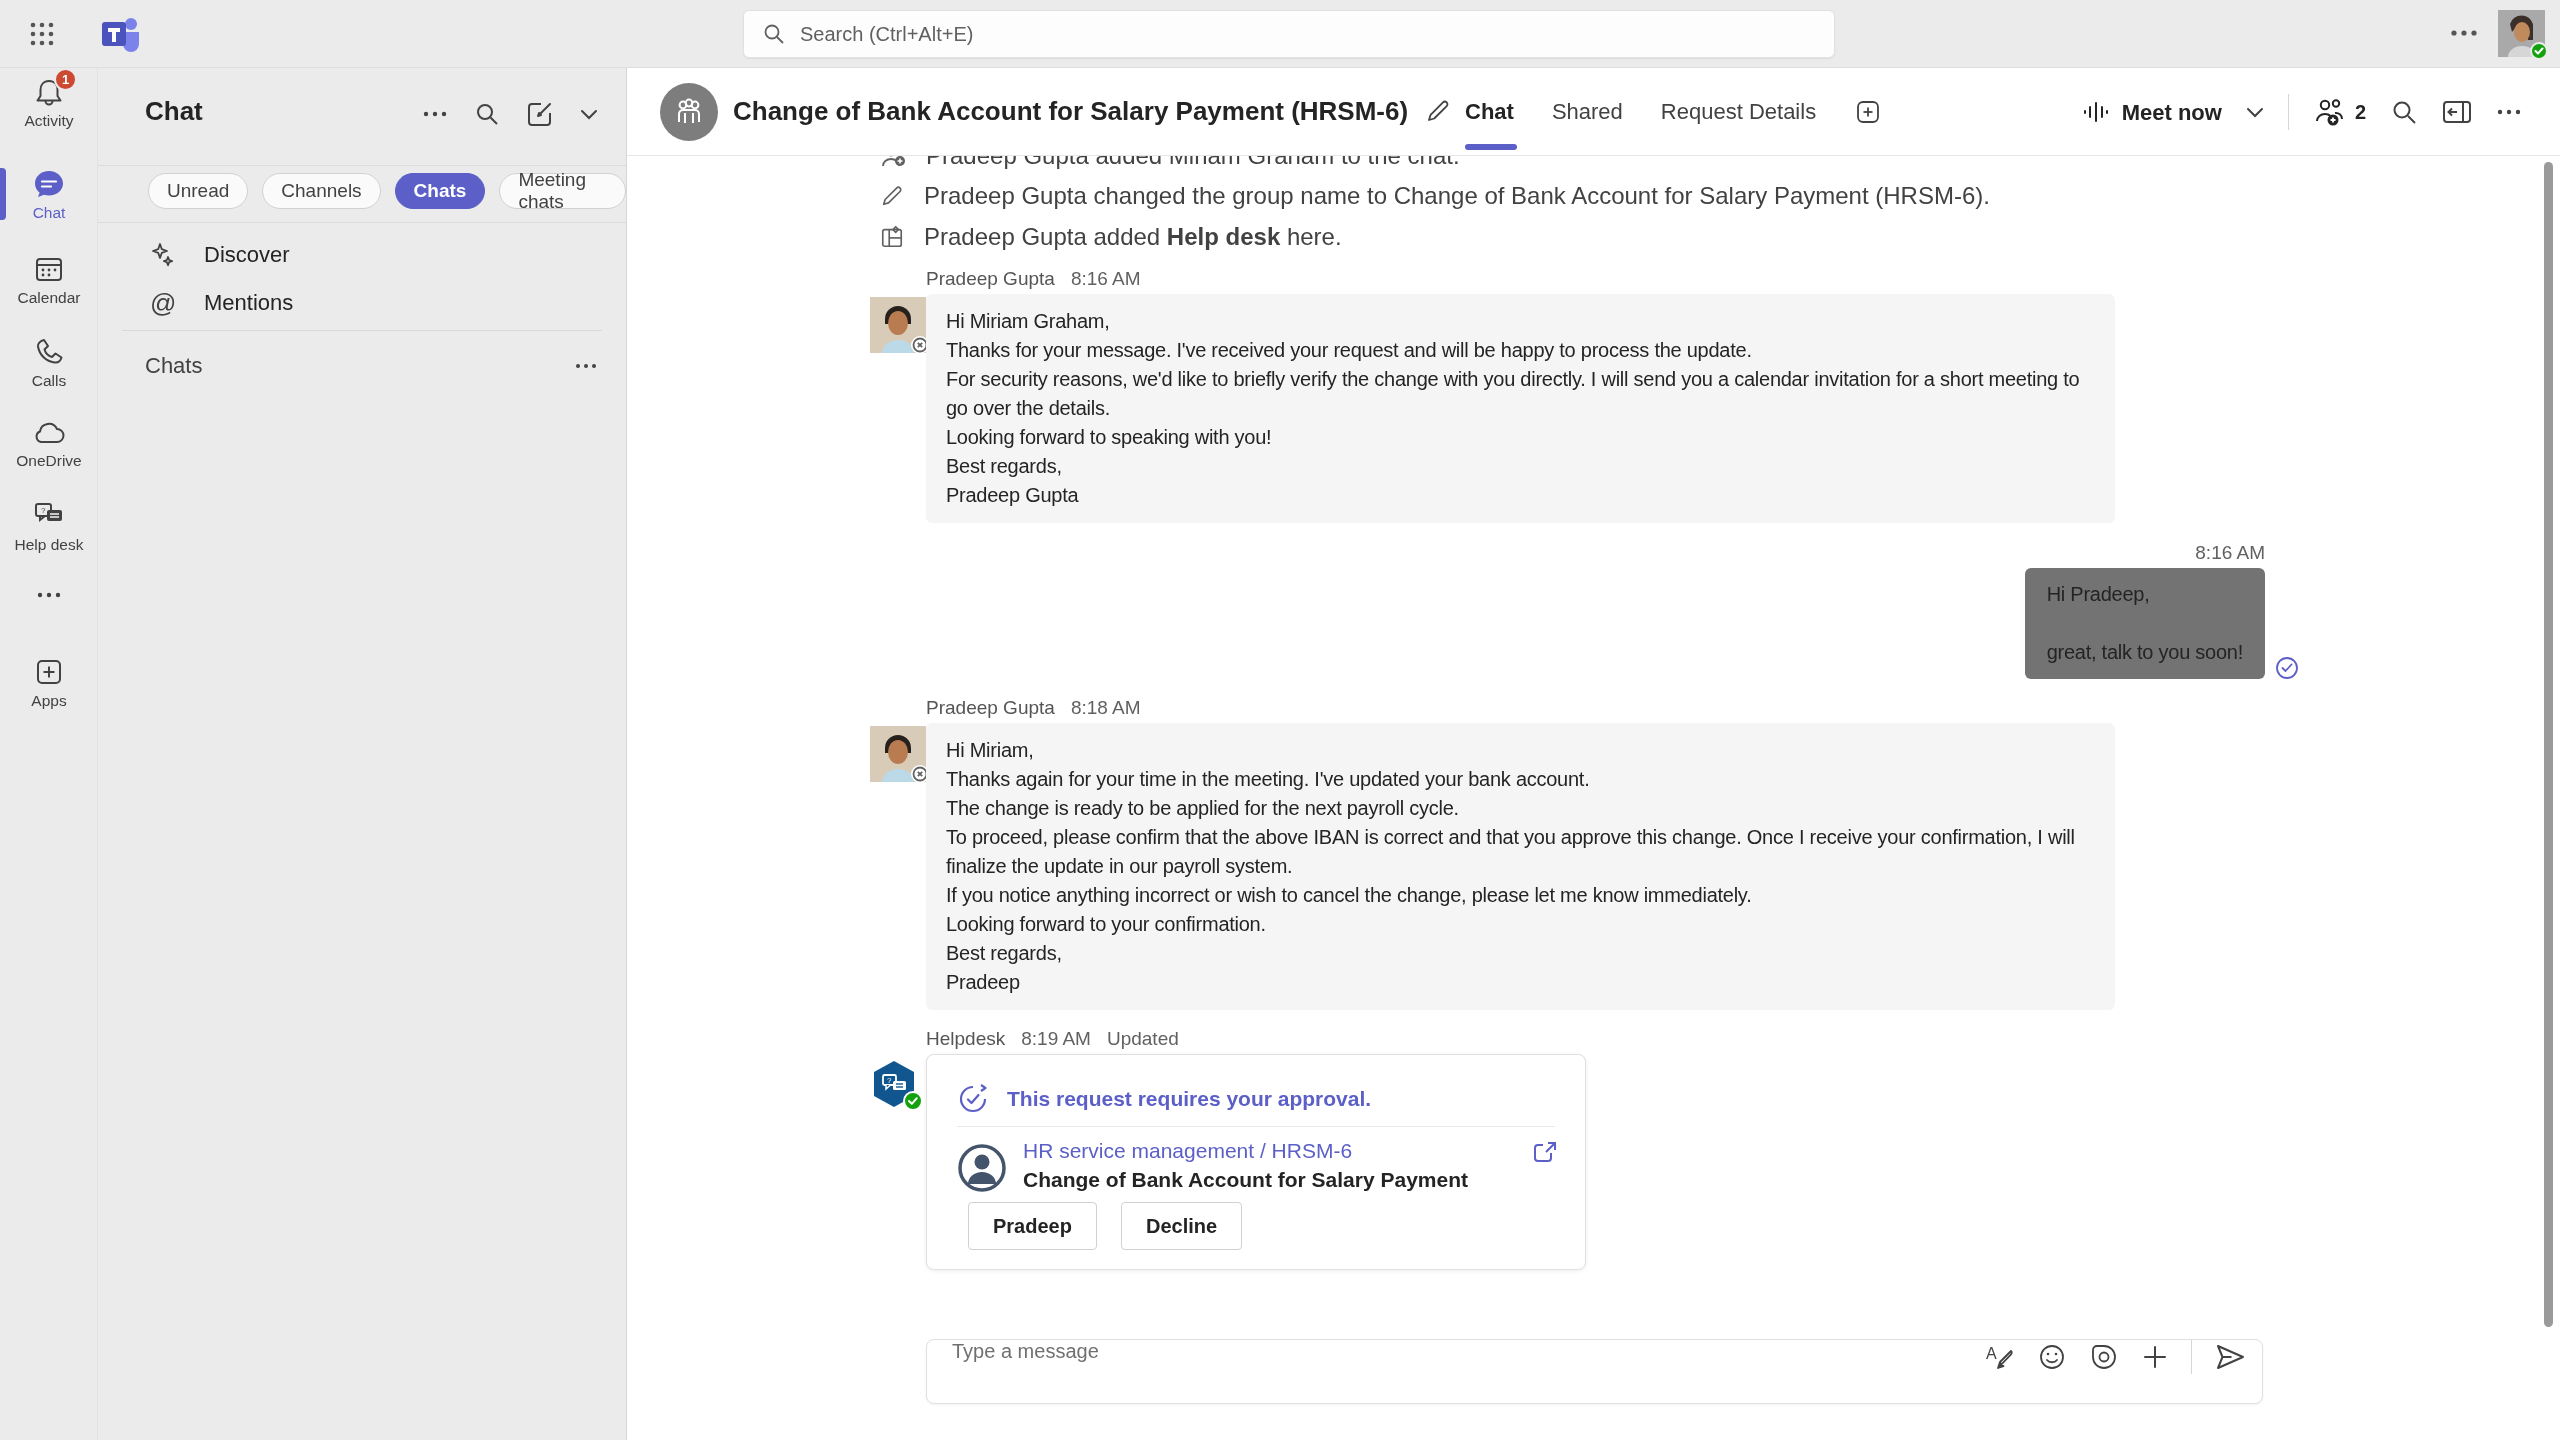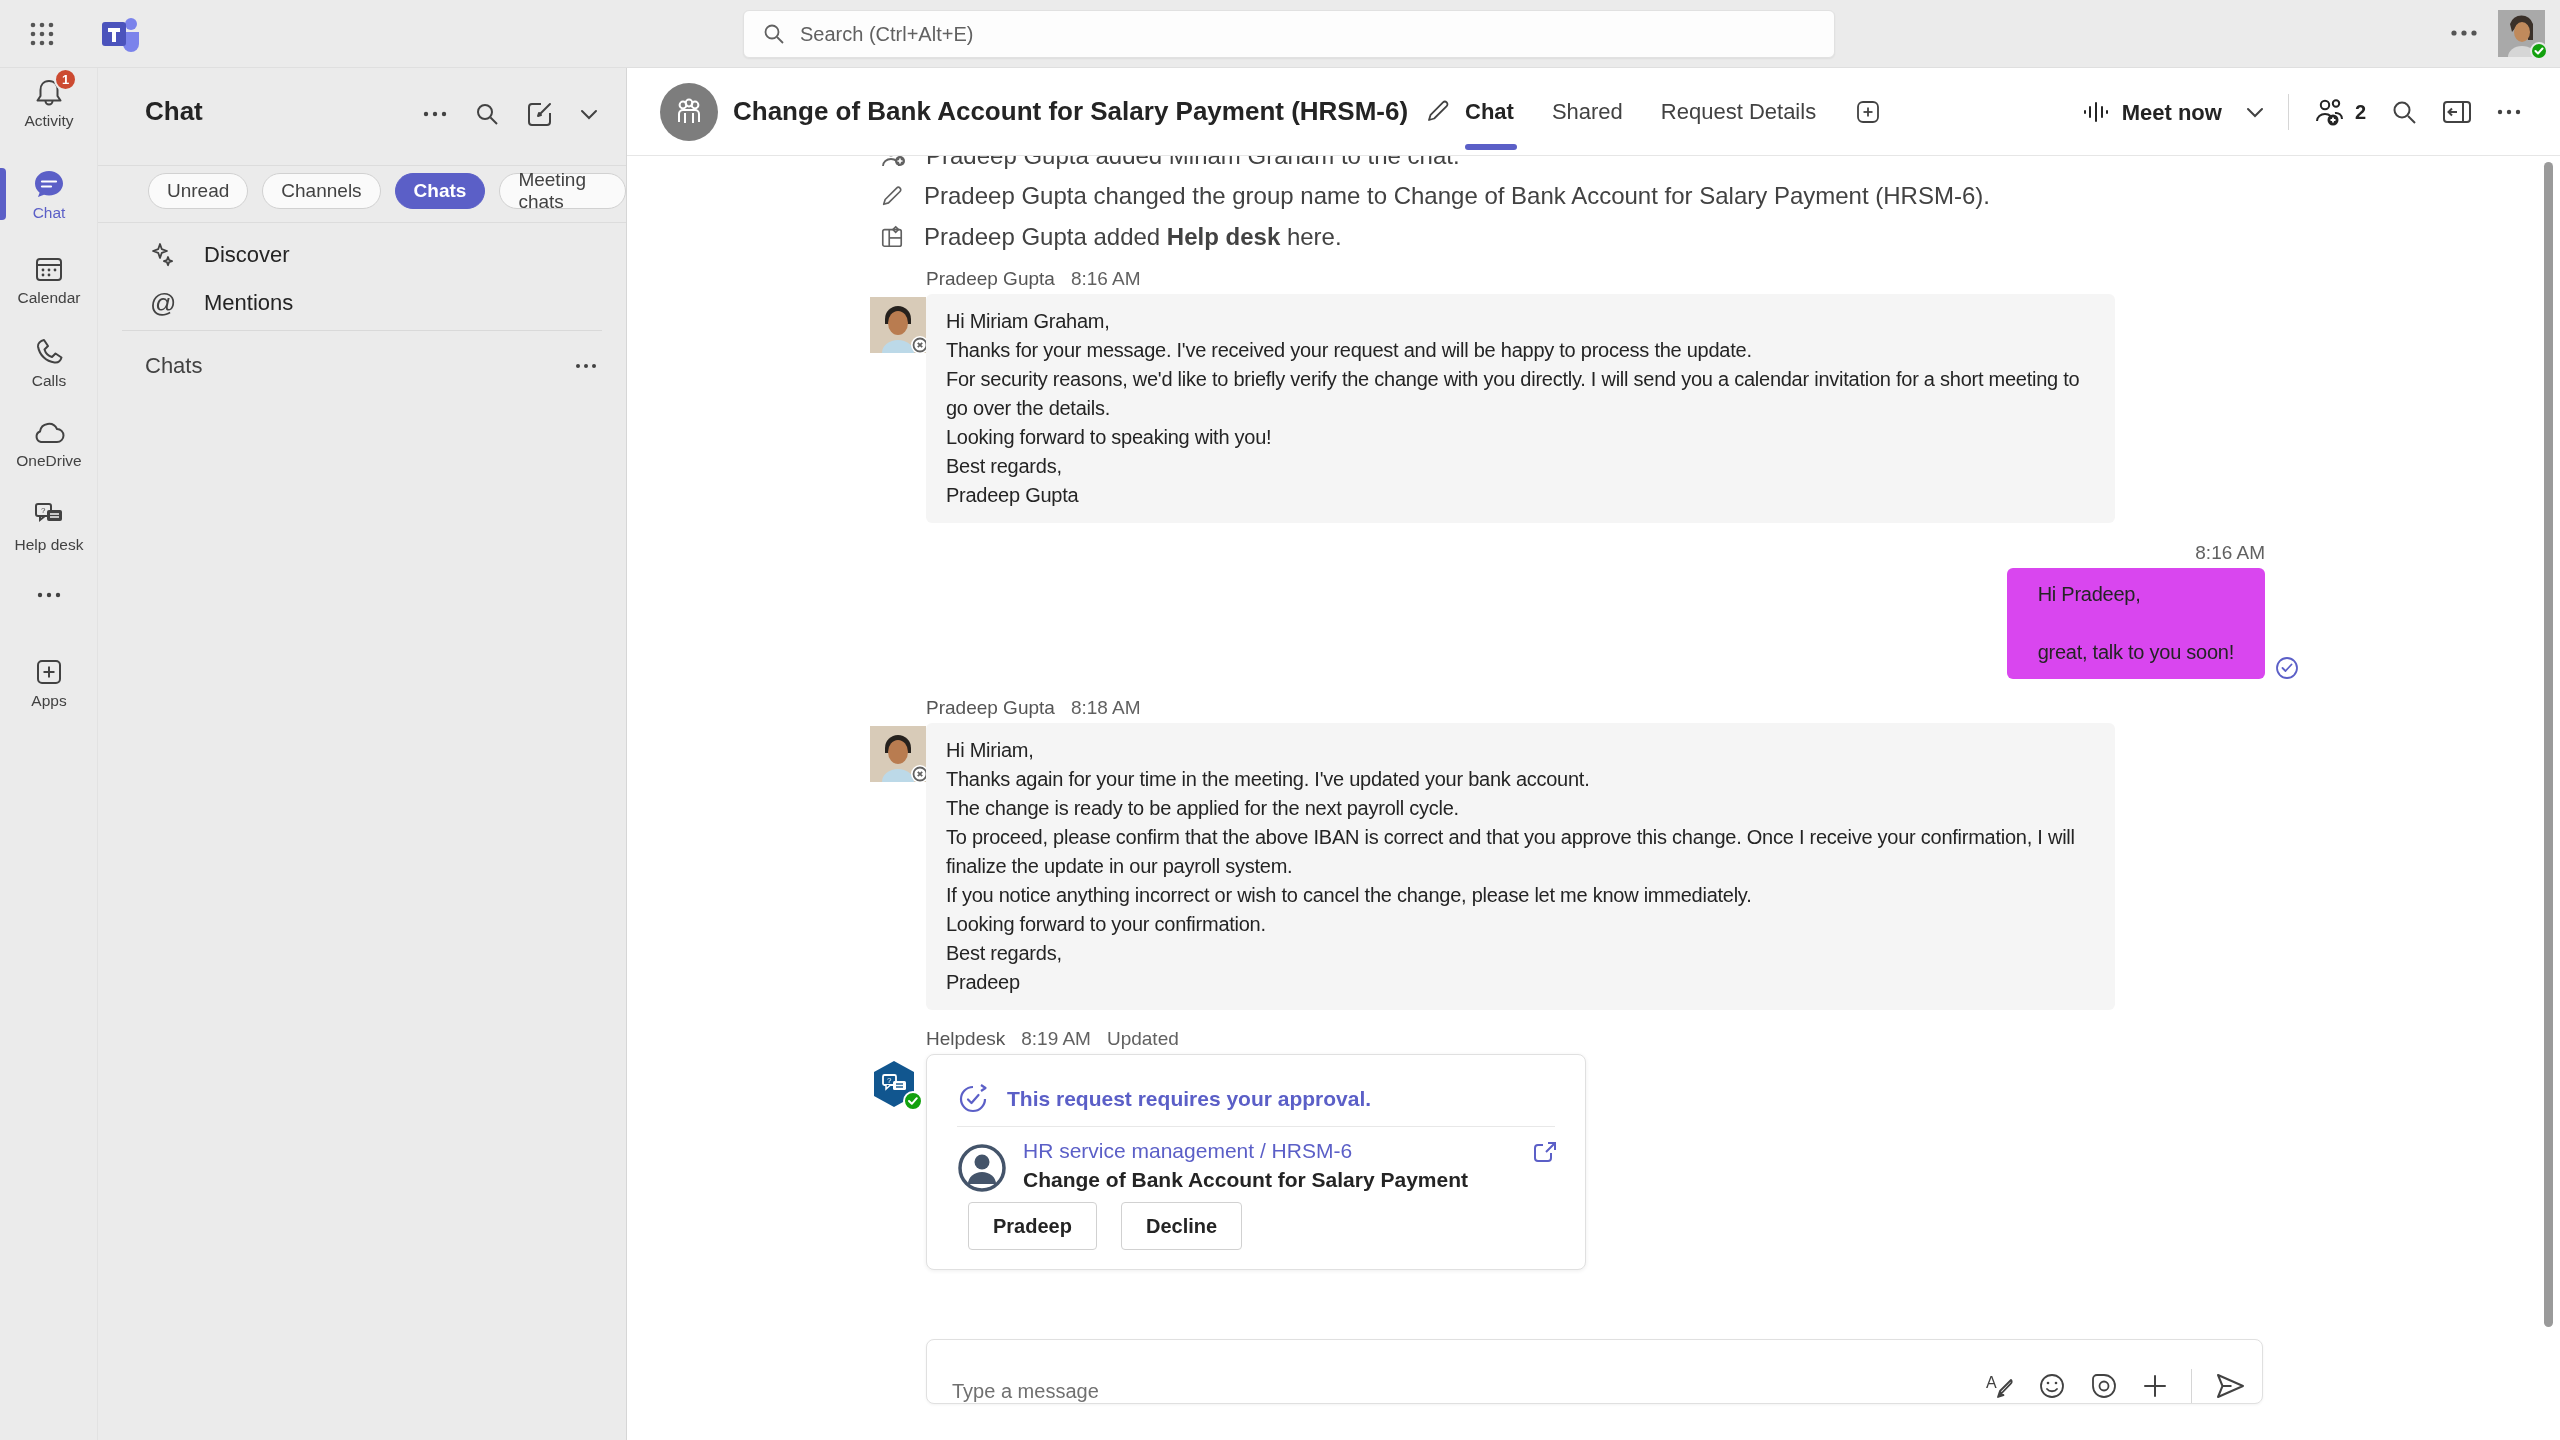--- a/index.html
+++ b/index.html
@@ -62,21 +62,21 @@
   .ppl .cnt { font-size:20px; font-weight:bold; }
   .hbtn { cursor:pointer; color:#424242; }
 
   
   .messages { position:absolute; left:0; top:88px; width:100%; height:1284px; overflow:hidden; }
   .sysrow { position:absolute; left:253px; display:flex; align-items:center; gap:20px; color:#424242; font-size:24px; }
   .sysrow .sysic { color:#616161; }
   .namerow { position:absolute; left:299px; font-size:19px; color:#616161; display:flex; gap:16px; }
   .namerow .nm { color:#555; }
   .bubble { position:absolute; left:299px; width:1189px; background:#f5f5f5; border-radius:6px; padding:13px 20px; font-size:20px; letter-spacing:-0.25px; line-height:29px; color:#242424; white-space:pre-line; }
-  .bubble.out { left:auto; right:295px; width:auto; max-width:700px; background:#d946ef; padding:12px 31px; }
+  .bubble.out { left:auto; right:295px; width:auto; max-width:700px; background:#737373; padding:12px 22px; }
   .msg-avatar { position:absolute; left:243px; width:56px; height:56px; border-radius:50%; cursor:pointer; }
   .msg-avatar .ph { width:56px; height:56px; border-radius:50%; overflow:hidden; }
   .presence { position:absolute; right:-4px; bottom:-2px; }
   .time-right { position:absolute; right:295px; font-size:19px; color:#616161; }
   .delivered { position:absolute; right:260px; color:#5b5fc7; }
   .hd-avatar { position:absolute; left:242px; width:50px; height:50px; cursor:pointer; }
   .hd-badge { position:absolute; right:-4px; bottom:-2px; }
 
   
   .card { position:absolute; left:299px; top:898px; width:660px; height:216px; background:#fff; border:1px solid #e0e0e0; border-radius:8px; box-shadow:0 1px 4px rgba(0,0,0,.07); }
@@ -84,21 +84,21 @@
   .card .aprtxt { font-size:21px; font-weight:bold; color:#5b5fc7; }
   .card .chr { position:absolute; left:30px; right:30px; top:71px; border-top:1px solid #e8e8e8; }
   .card .pic { position:absolute; left:30px; top:88px; }
   .card .linktxt { position:absolute; left:96px; top:84px; font-size:21px; color:#5b5fc7; cursor:pointer; }
   .card .subj { position:absolute; left:96px; top:113px; font-size:21px; font-weight:bold; color:#242424; }
   .card .extlink { position:absolute; right:26px; top:84px; color:#5b5fc7; cursor:pointer; }
   .card .btns { position:absolute; left:41px; top:147px; display:flex; gap:24px; }
   .cbtn { height:48px; padding:0 24px; background:#fff; border:1px solid #d1d1d1; border-radius:4px; font-size:20px; font-weight:bold; color:#242424; font-family:inherit; cursor:pointer; }
 
   
-  .compose { position:absolute; left:299px; top:1271px; width:1337px; height:65px; background:#fff; border:1px solid #e0e0e0; border-radius:8px; box-shadow:0 1px 3px rgba(0,0,0,.05); display:flex; align-items:flex-end; padding:12px 16px 0 25px; }
+  .compose { position:absolute; left:299px; top:1271px; width:1337px; height:65px; background:#fff; border:1px solid #e0e0e0; border-radius:8px; box-shadow:0 1px 3px rgba(0,0,0,.05); display:flex; align-items:flex-start; padding:0 16px 0 25px; }
   .compose input { flex:1; border:none; outline:none; font-size:20px; color:#424242; background:transparent; font-family:inherit; }
   .compose input::placeholder { color:#707070; }
   .cicons { display:flex; align-items:center; gap:22px; color:#424242; }
   .cicons .ci { cursor:pointer; }
   .cicons .csep { width:1px; height:34px; background:#d6d6d6; }
 
   .scroll-thumb { position:absolute; left:2544px; top:162px; width:9px; height:1165px; background:#9a9a9a; border-radius:5px; z-index:40; cursor:pointer; }
   .bold { font-weight:bold; }
 </style>
 </head>

